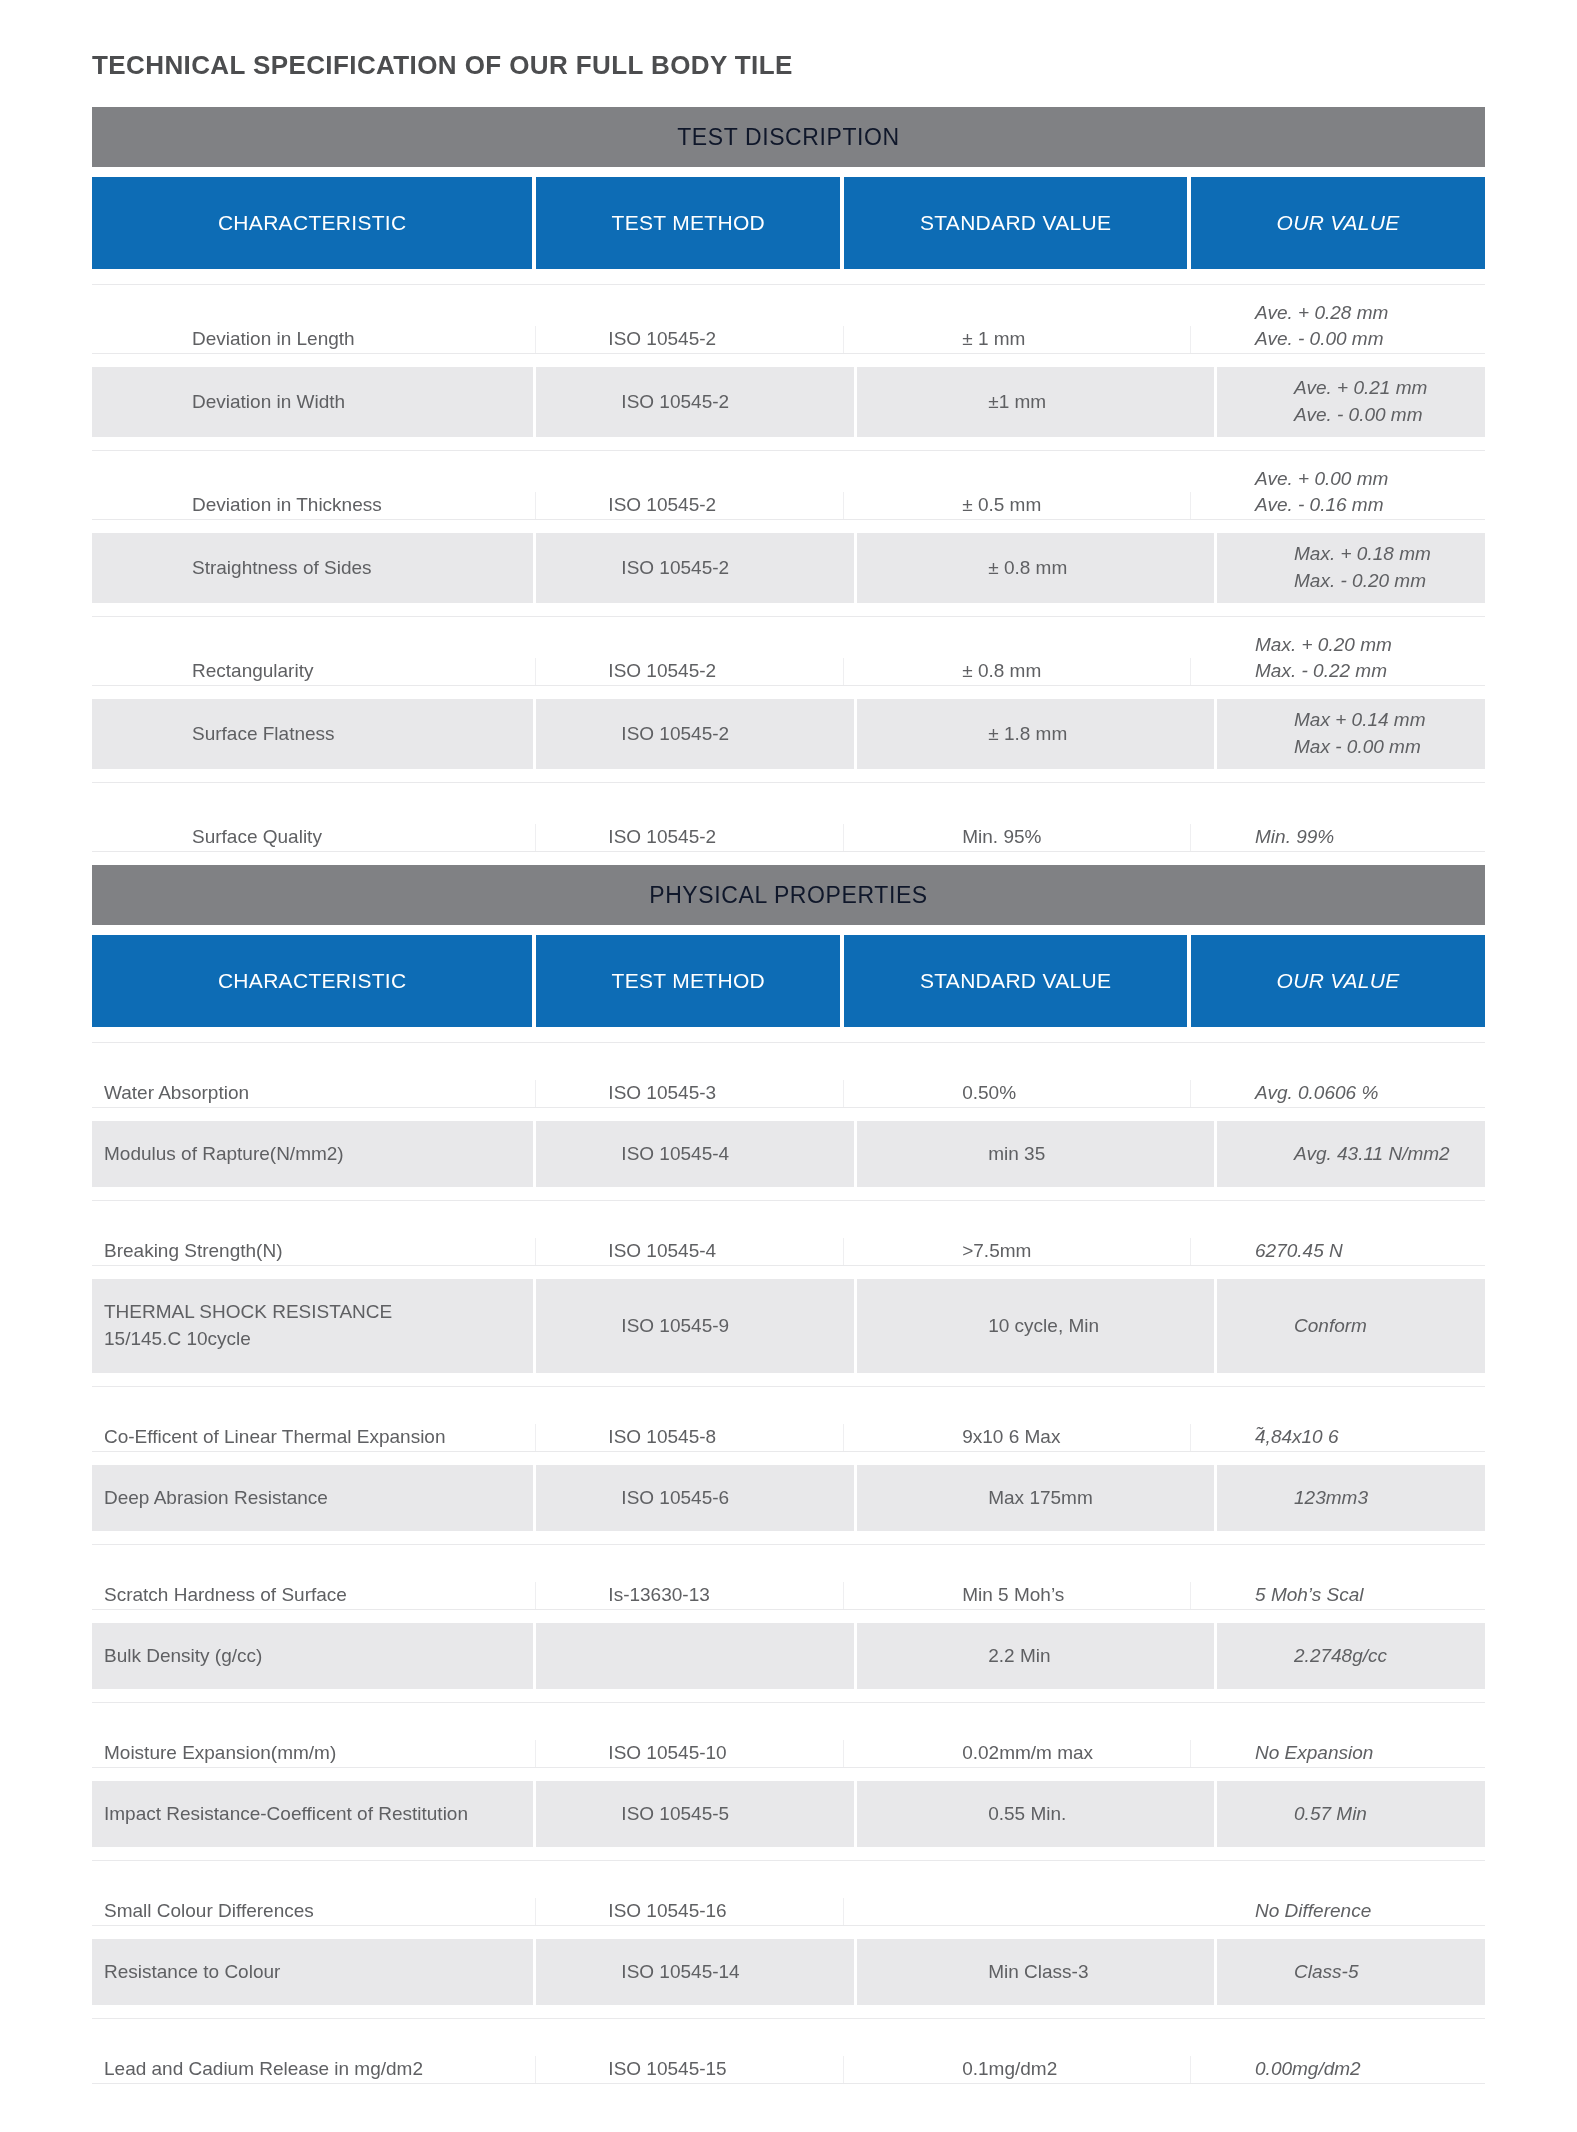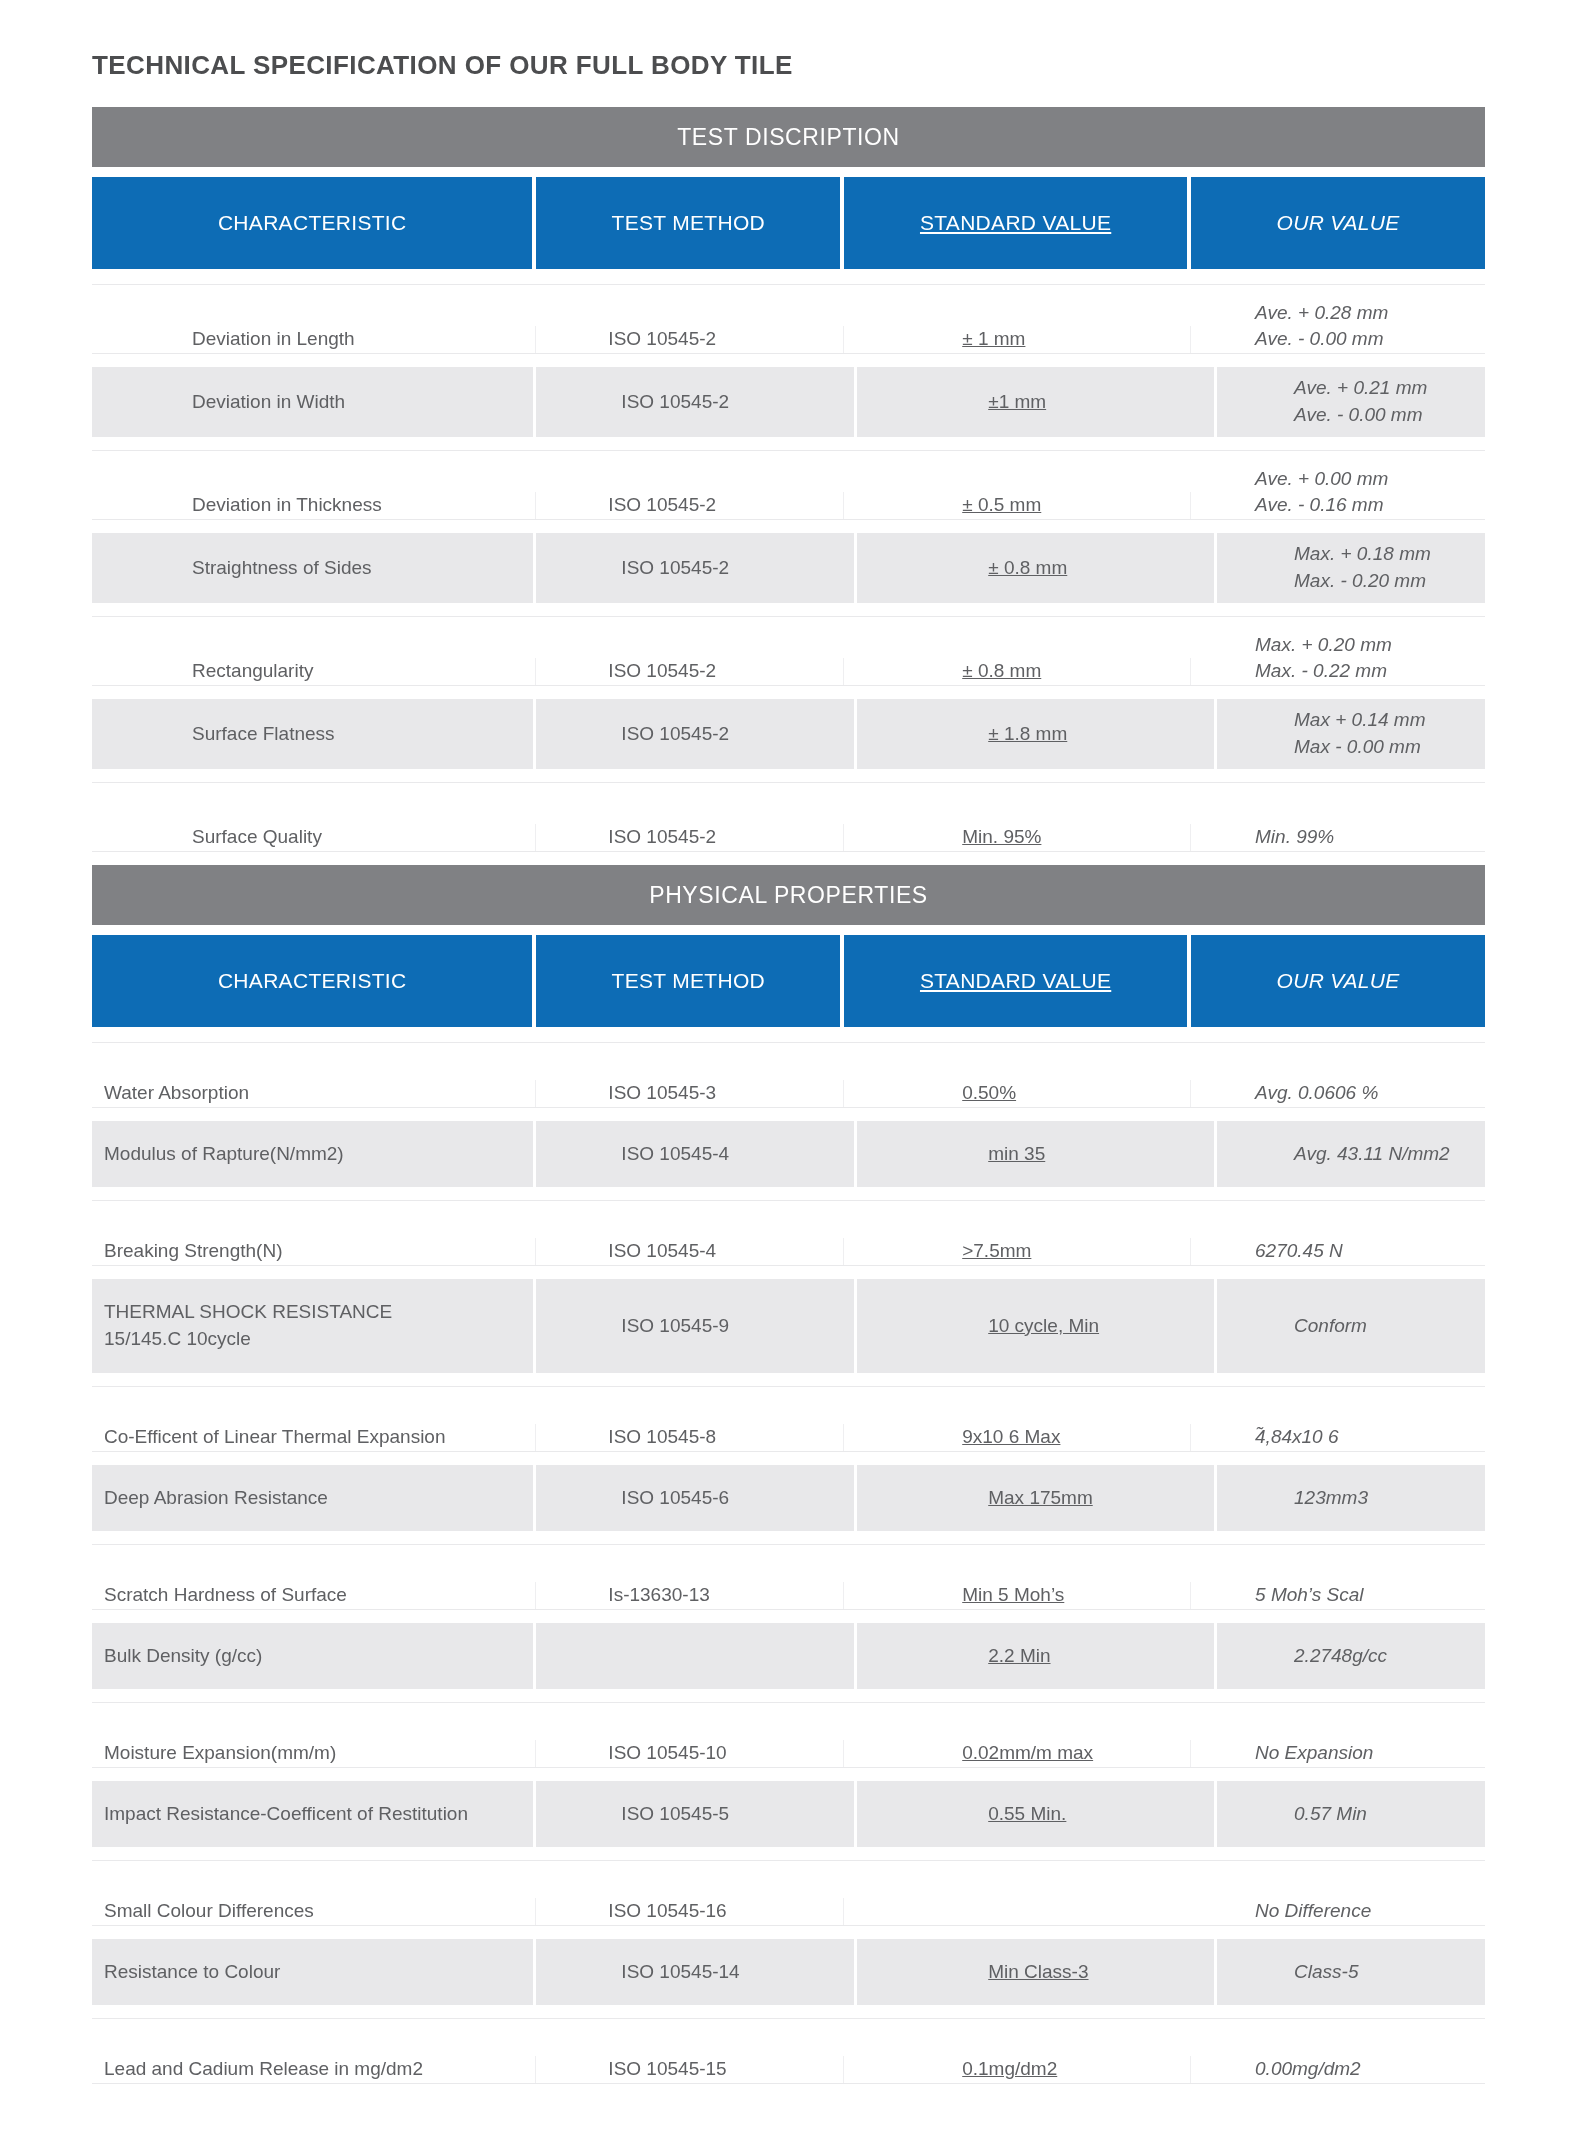--- a/index.html
+++ b/index.html
@@ -13,34 +13,34 @@
   .page { width:1577px; padding:0 92px; }
 
   .title {
     margin:50px 0 26px 0;
     font-size:26px; font-weight:700;
     color:#4c4d4f; letter-spacing:.4px;
   }
 
   .band {
     height:60px; background:var(--band-gray,#808184);
-    color:#ffffff; display:flex; align-items:center; justify-content:center;
+    color:#0f172a; display:flex; align-items:center; justify-content:center;
     font-size:23px; letter-spacing:.6px; margin-bottom:10px;
   }
 
   .thead { display:flex; background:var(--accent-blue,#0d6cb5); height:92px; margin-bottom:15px; }
   .thead .hcell {
     display:flex; align-items:center; justify-content:center;
     color:#ffffff; font-size:21px; letter-spacing:.3px;
   }
   .thead .hcell:not(:last-child) { border-right:4px solid #ffffff; }
 
   .c1 { width:31.9%; }
   .c2 { width:22.1%; }
-  .c3 { width:24.9%;text-decoration:underline; }
+  .c3 { width:24.9%; }
   .c4 { flex:1;font-style:italic; }
 
   .row { display:flex; min-height:70px; margin-bottom:13px; }
   .table2 .row { min-height:66px; }
   .row.tall { min-height:94px; }
 
   .r-white { background:#ffffff; border-top:1px solid #e9e9eb; border-bottom:1px solid #e9e9eb;align-items:flex-end; }
   .r-white .cell:not(:last-child) { border-right:1px solid #efeff1; }
   .r-gray  { background:var(--row-gray,#e8e8ea);gap:13px; }
   .r-gray .cell:not(:last-child) { border-right:3px solid #ffffff; }

